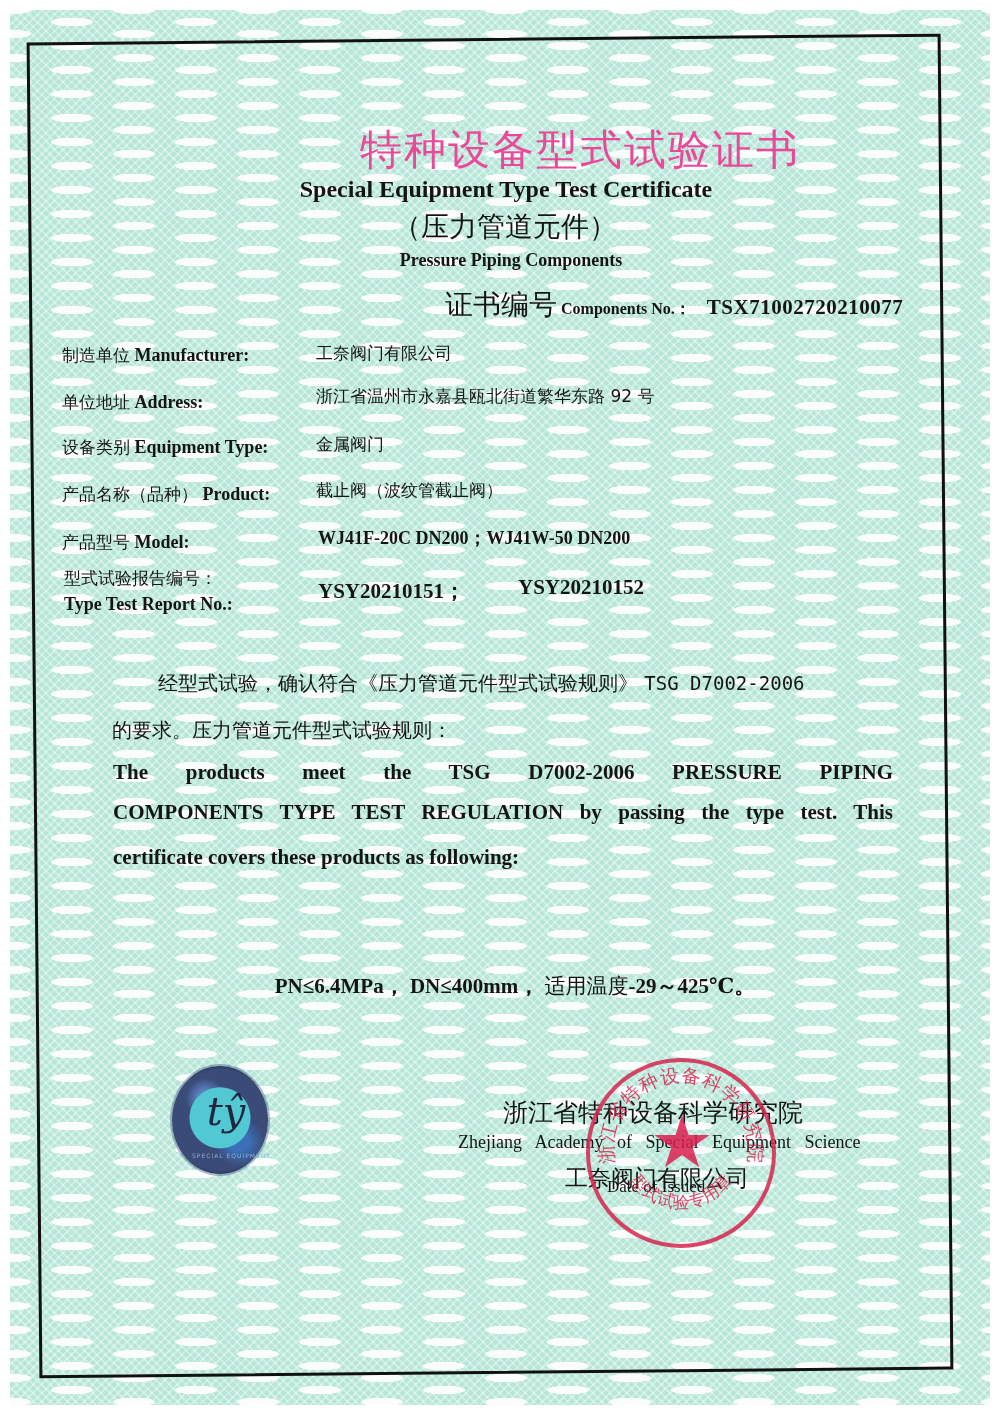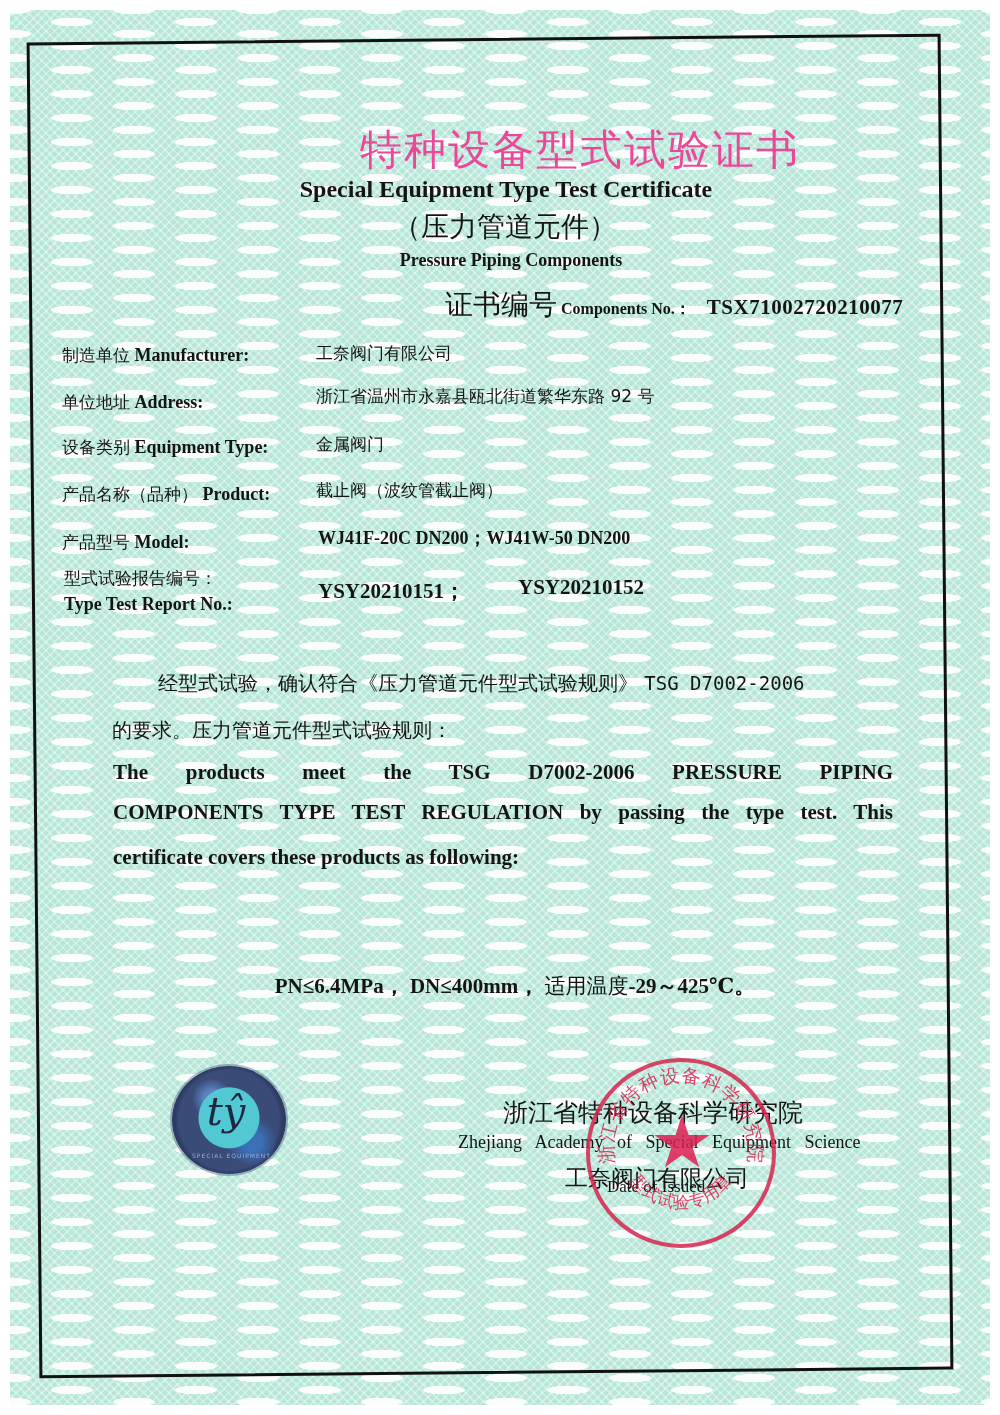--- a/index.html
+++ b/index.html
@@ -55,21 +55,21 @@
 
   .para-cn { font-family:"DejaVu Sans",sans-serif; font-size:20px; }
   .para-cn .mono { font-family:"DejaVu Sans Mono",monospace; font-size:19px; }
   .para-en { font-size:21px; font-weight:bold; }
   .justify { text-align:justify; text-align-last:justify; width:780px; white-space:normal; }
 
   .spec { left:0; width:1030px; top:972px; text-align:center; font-size:21px; font-weight:bold; }
   .spec .cn { font-family:"DejaVu Sans",sans-serif; font-weight:normal; }
 
   .holo {
-    left:172px; top:1066px; width:114px; height:108px; border-radius:50%;
+    left:172px; top:1066px; width:96px; height:108px; border-radius:50%;
     background:
       radial-gradient(circle at 50% 48%, #52c8d2 0 30px, rgba(0,0,0,0) 31px),
       radial-gradient(circle at 35% 30%, #5b82c0 0 8px, rgba(0,0,0,0) 20px),
       radial-gradient(circle at 70% 70%, #3b6fb8 0 10px, rgba(0,0,0,0) 25px),
       radial-gradient(circle at 50% 50%, #3a4b78 0 50px, #2e3c63 54px);
     box-shadow:0 0 0 2px rgba(60,80,120,0.4);
   }
   .holo .glyph {
     position:absolute; left:0; top:22px; width:108px; text-align:center;
     font-family:"DejaVu Serif",serif; font-style:italic; font-size:40px; color:#1d2740;

